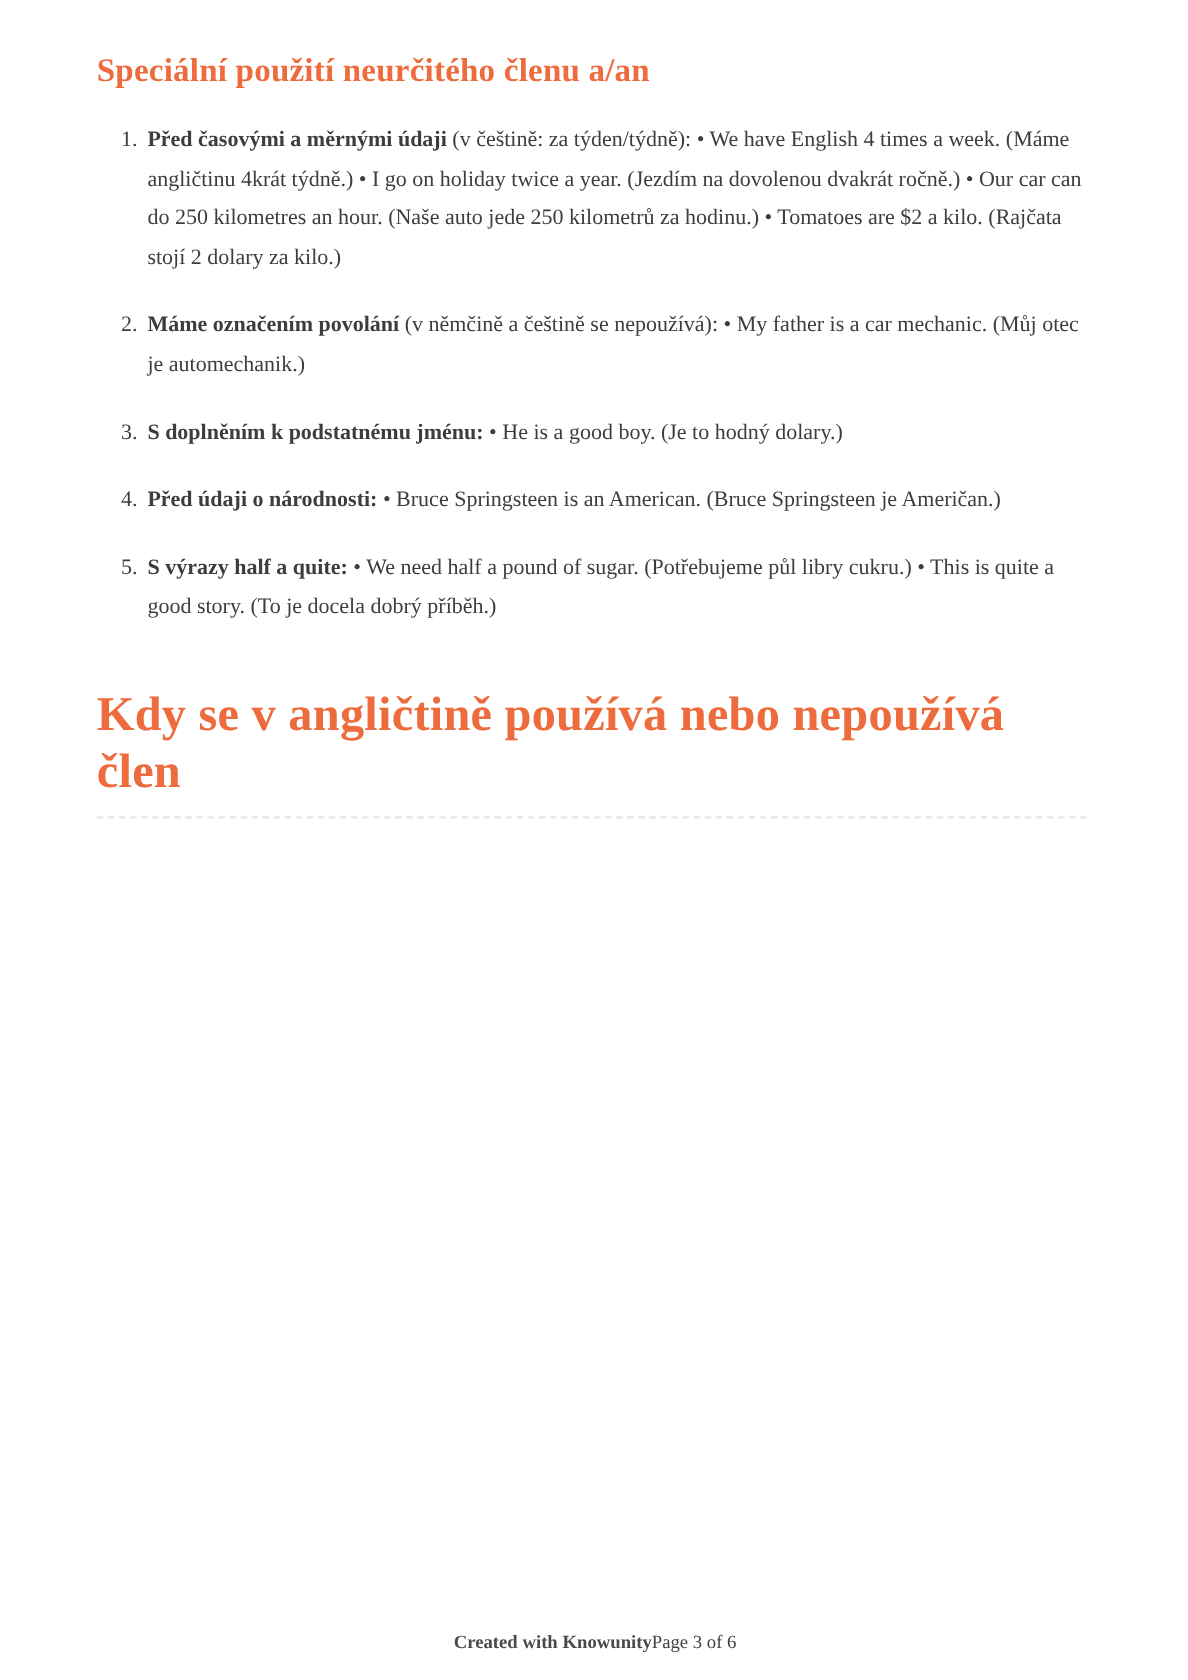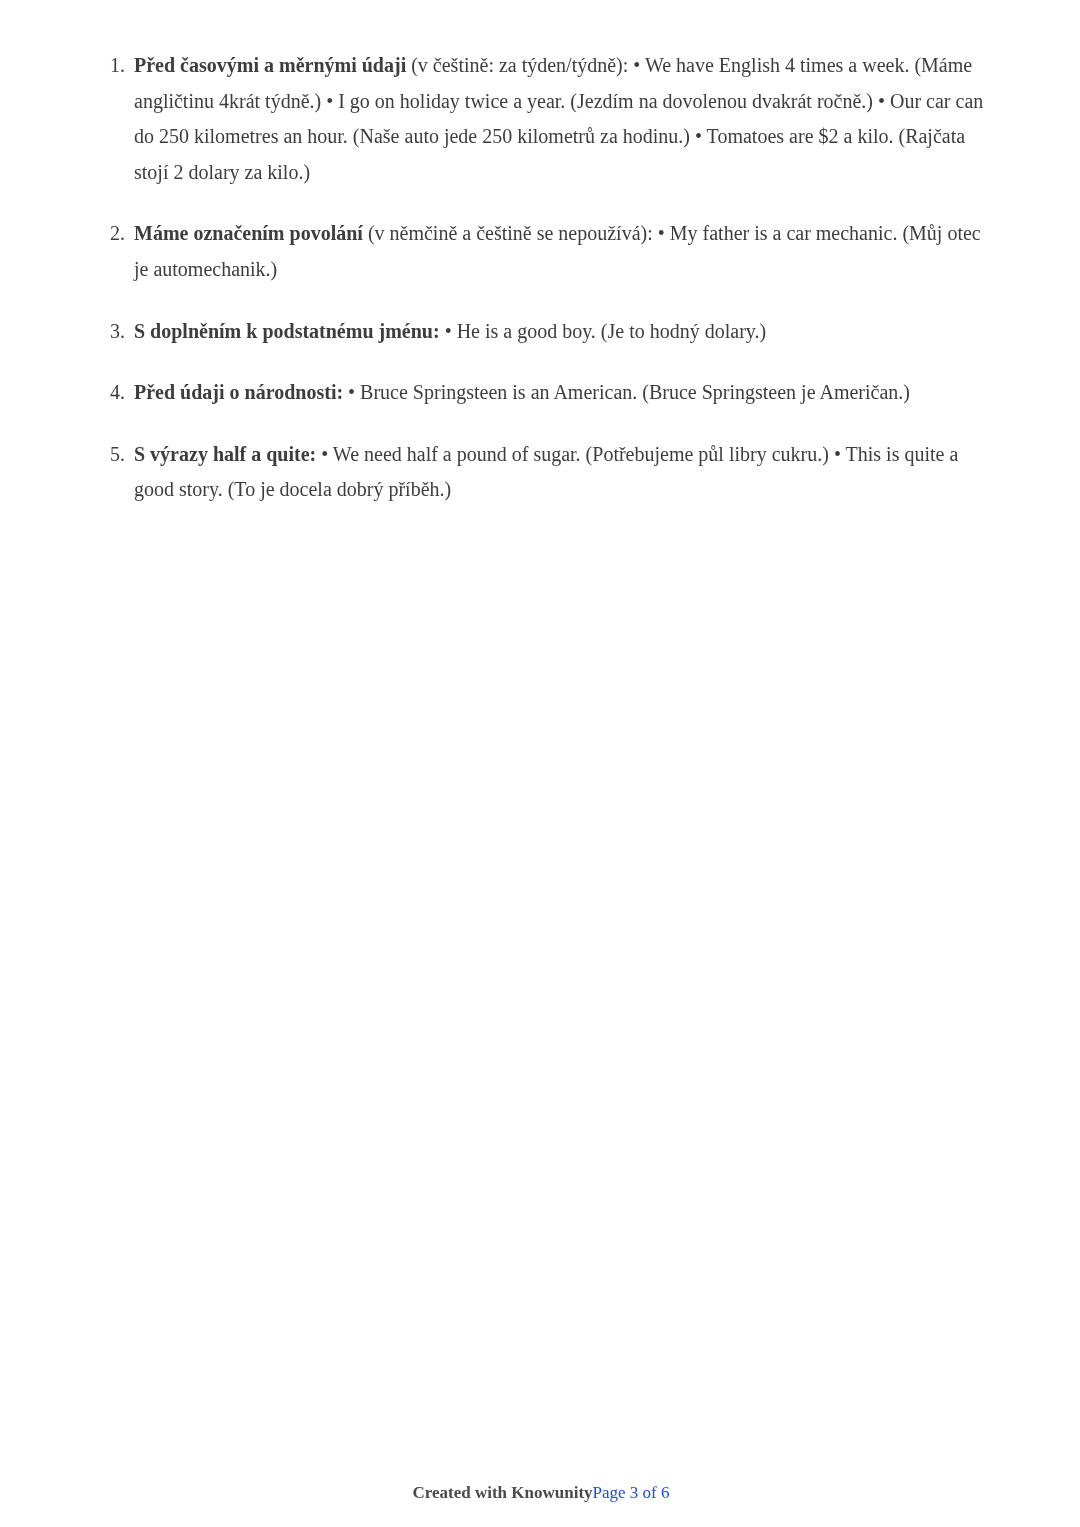--- a/index.html
+++ b/index.html
@@ -63,47 +63,49 @@
     justify-content: center;
     align-items: baseline;
   }
   .footer-left {
     font-weight: bold;
     font-size: 17px;
     color: #4a4a4a;
   }
   .footer-right {
     font-size: 17px;
-    color: #1d4ed8;
+    color: #404040;
   }
 </style>
 </head>
 <body>
 
 <div class="content">
 
+  <h1 class="section-title">Speciální použití neurčitého členu a/an</h1>
 
   <ol class="rules-list">
     <li>
       <span class="lead-bold">Před časovými a měrnými údaji</span><span> (v češtině: za týden/týdně): • We have English 4 times a week. (Máme angličtinu 4krát týdně.) • I go on holiday twice a year. (Jezdím na dovolenou dvakrát ročně.) • Our car can do 250 kilometres an hour. (Naše auto jede 250 kilometrů za hodinu.) • Tomatoes are $2 a kilo. (Rajčata stojí 2 dolary za kilo.)</span>
     </li>
     <li>
       <span class="lead-bold">Máme označením povolání</span><span> (v němčině a češtině se nepoužívá): • My father is a car mechanic. (Můj otec je automechanik.)</span>
     </li>
     <li>
       <span class="lead-bold">S doplněním k podstatnému jménu:</span><span> • He is a good boy. (Je to hodný dolary.)</span>
     </li>
     <li>
       <span class="lead-bold">Před údaji o národnosti:</span><span> • Bruce Springsteen is an American. (Bruce Springsteen je Američan.)</span>
     </li>
     <li>
       <span class="lead-bold">S výrazy half a quite:</span><span> • We need half a pound of sugar. (Potřebujeme půl libry cukru.) • This is quite a good story. (To je docela dobrý příběh.)</span>
     </li>
   </ol>
 
+  <h2 class="big-title">Kdy se v angličtině používá nebo nepoužívá člen</h2>
 
 
 </div>
 
 <div class="footer">
   <span class="footer-left">Created with Knowunity</span>
   <span class="footer-right">Page 3 of 6</span>
 </div>
 
 </body></html>

